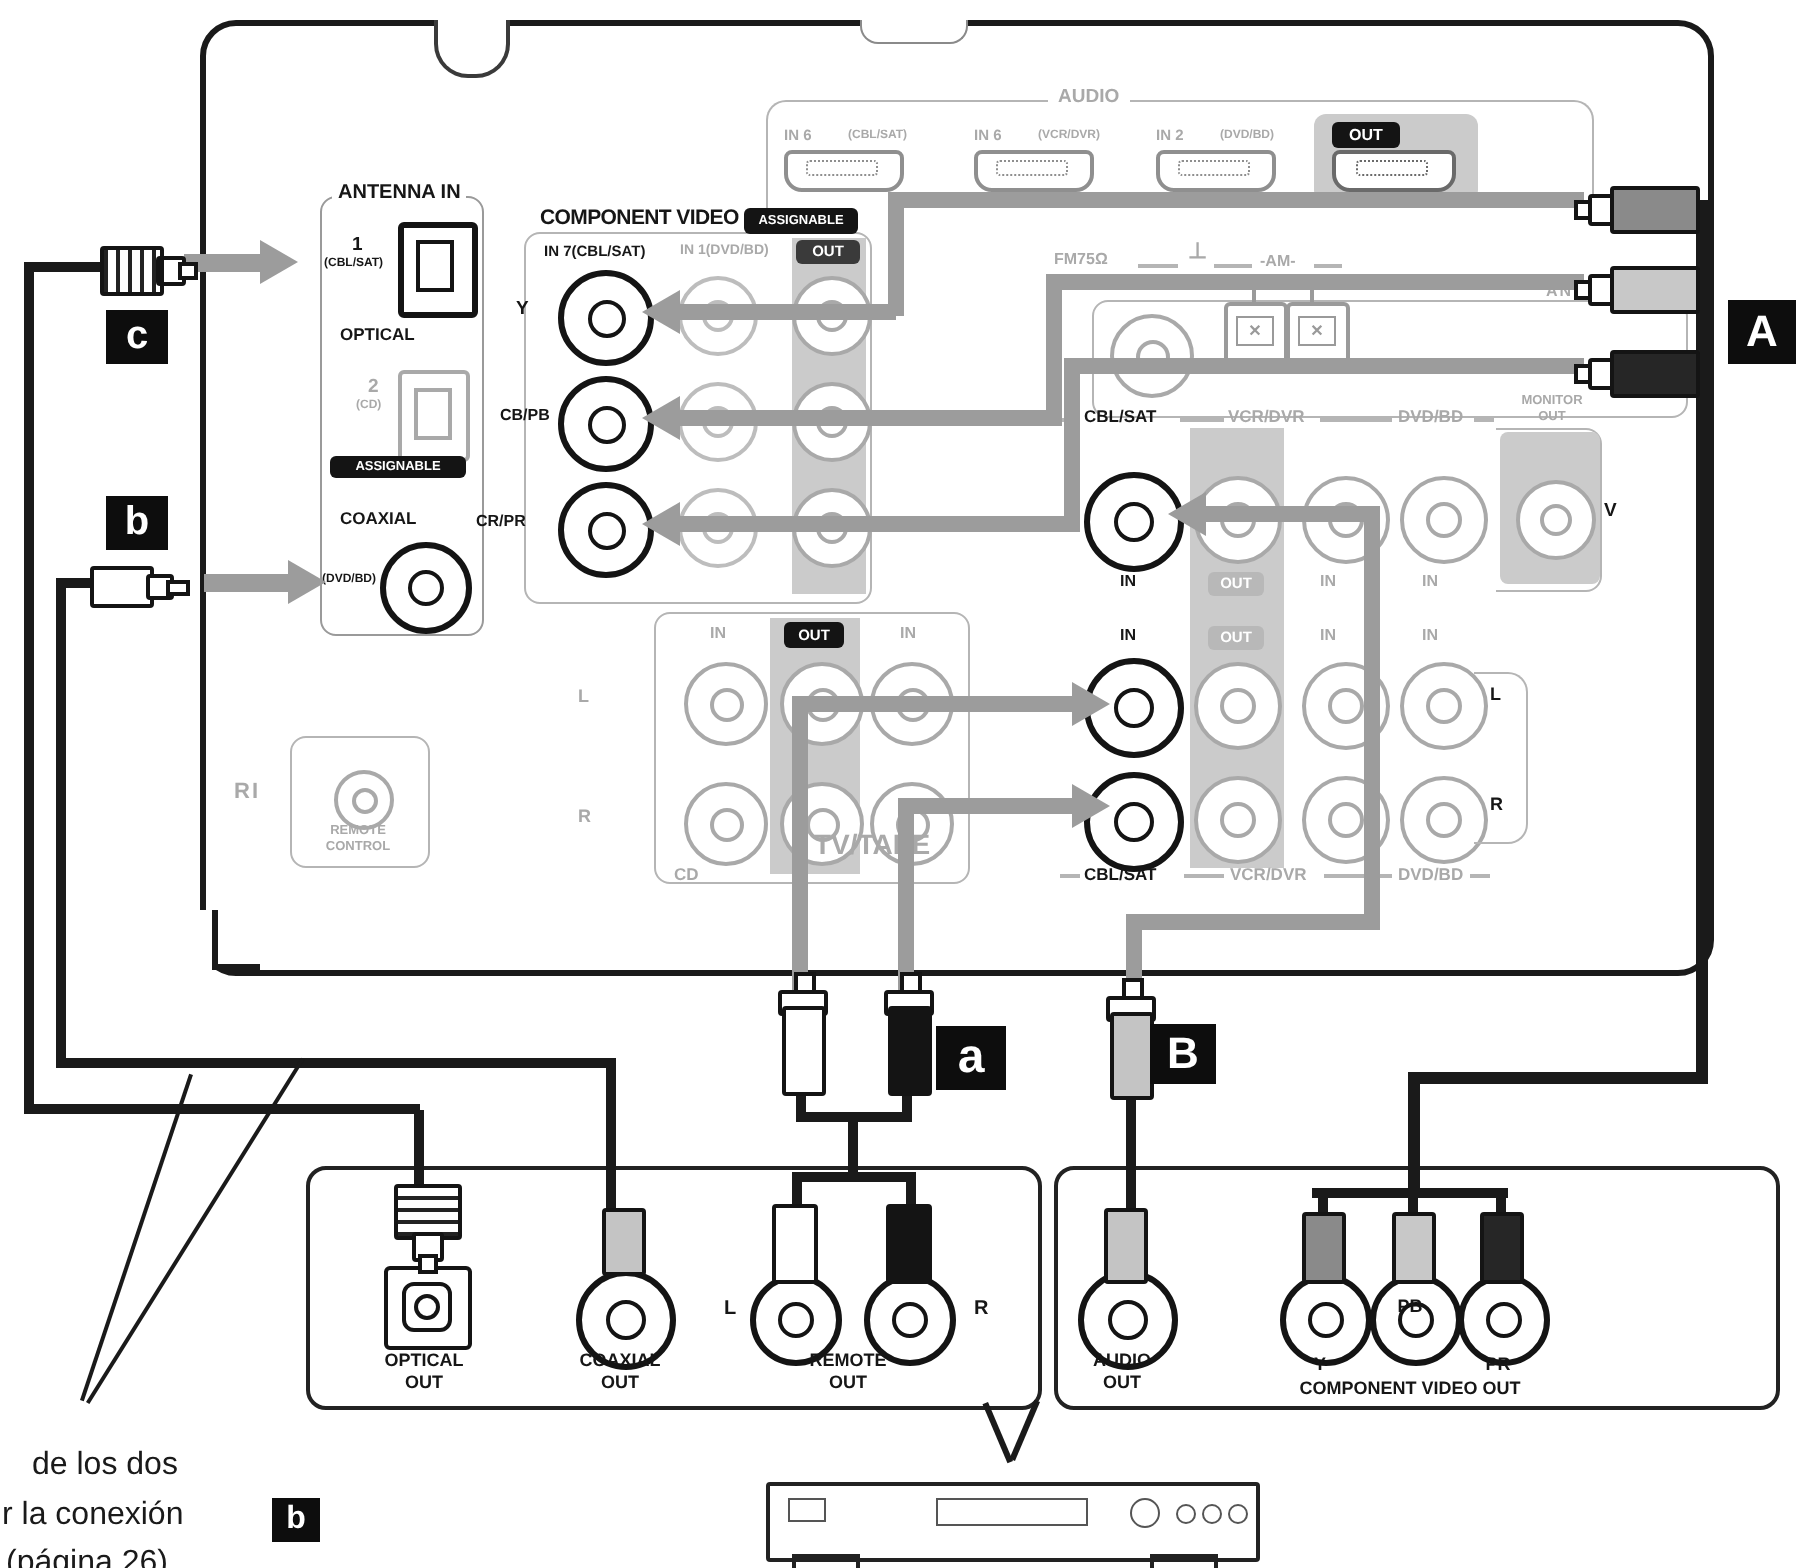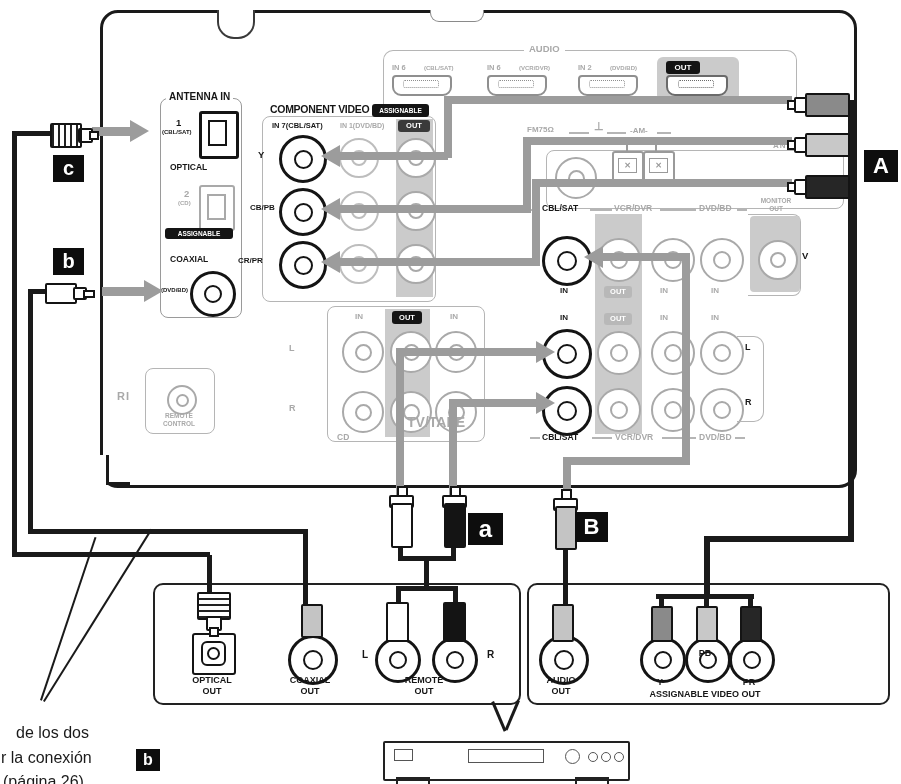--- a/index.html
+++ b/index.html
@@ -308,21 +308,21 @@
     </div>
   <div class="jack jd s40" style="left:685px;top:637px">
       <i></i>
     </div>
   <div class="jack jd s40" style="left:729px;top:637px">
       <i></i>
     </div>
   <div class="lbl tb ctr" style="left:640px;top:678px;width:40px;font-size:9px">Y</div>
   <div class="lbl tb ctr" style="left:685px;top:649px;width:40px;font-size:9px">PB</div>
   <div class="lbl tb ctr" style="left:729px;top:678px;width:40px;font-size:9px">PR</div>
-  <div class="lbl tb ctr" style="left:615px;top:690px;width:180px;font-size:9px">ASSIGNABLE VIDEO OUT</div>
+  <div class="lbl tb ctr" style="left:615px;top:690px;width:180px;font-size:9px">COMPONENT VIDEO OUT</div>
 
   <div class="ah ah-l" style="left:321px;top:145px"></div>
   <div class="bar" style="left:338px;top:152px;width:110px;height:8px"></div>
   <div class="bar" style="left:444px;top:96px;width:8px;height:62px"></div>
   <div class="bar" style="left:448px;top:96px;width:344px;height:8px"></div>
 
   <div class="ah ah-l" style="left:321px;top:198px"></div>
   <div class="bar" style="left:338px;top:205px;width:193px;height:8px"></div>
   <div class="bar" style="left:523px;top:137px;width:8px;height:72px"></div>
   <div class="bar" style="left:523px;top:137px;width:269px;height:8px"></div>

